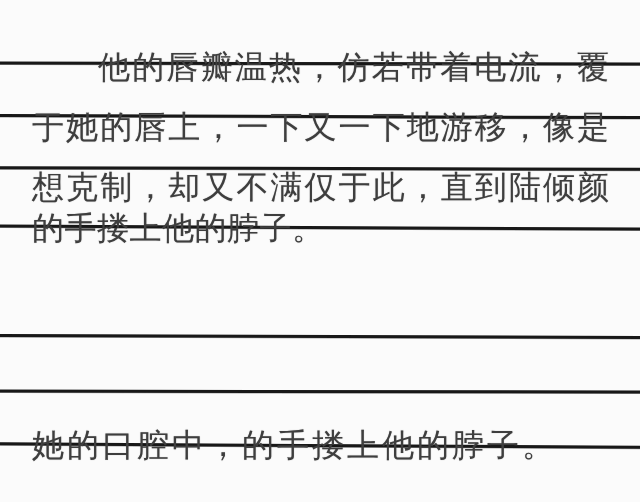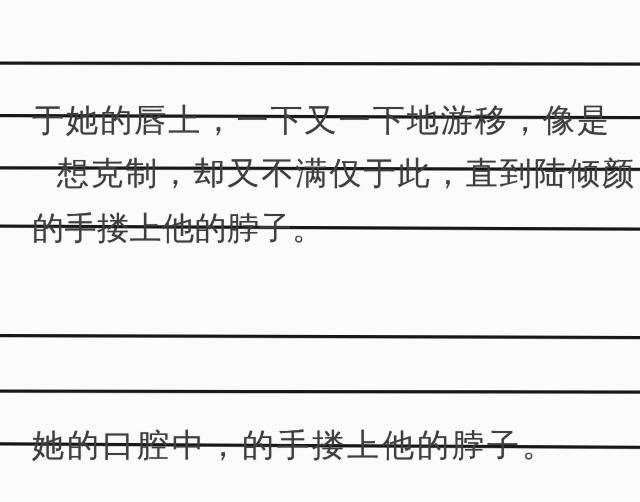--- a/index.html
+++ b/index.html
@@ -55,19 +55,20 @@
 <div class="page">
 
   <div class="strike" style="top:62px; transform:rotate(0.10deg);"></div>
   <div class="strike" style="top:115px; transform:rotate(0.20deg);"></div>
   <div class="strike" style="top:167px; transform:rotate(0.15deg);"></div>
   <div class="strike" style="top:226px; transform:rotate(0.28deg);"></div>
   <div class="strike" style="top:335px; transform:rotate(0.18deg);"></div>
   <div class="strike" style="top:390px; transform:rotate(0.08deg);"></div>
   <div class="strike" style="top:444px; transform:rotate(0.32deg);"></div>
 
-  <div class="tline justified" style="top:103px;">于她的唇上，一下又一下地游移，像是</div>
-  <div class="tline justified" style="top:156px;margin-left:25px;">想克制，却又不满仅于此，直到陆倾颜</div>
+  <div class="tline justified indent" style="top:50px;">他的唇瓣温热，仿若带着电流，覆</div>
+  <div class="tline justified" style="top:110px;">于她的唇上，一下又一下地游移，像是</div>
+  <div class="tline justified" style="top:170px;">想克制，却又不满仅于此，直到陆倾颜</div>
   <div class="tline" style="top:211px;">的手搂上他的脖子。</div>
 
   <div class="tline spread" style="top:428px;">她的口腔中，的手搂上他的脖子。</div>
 
 </div>
 
 </body></html>

